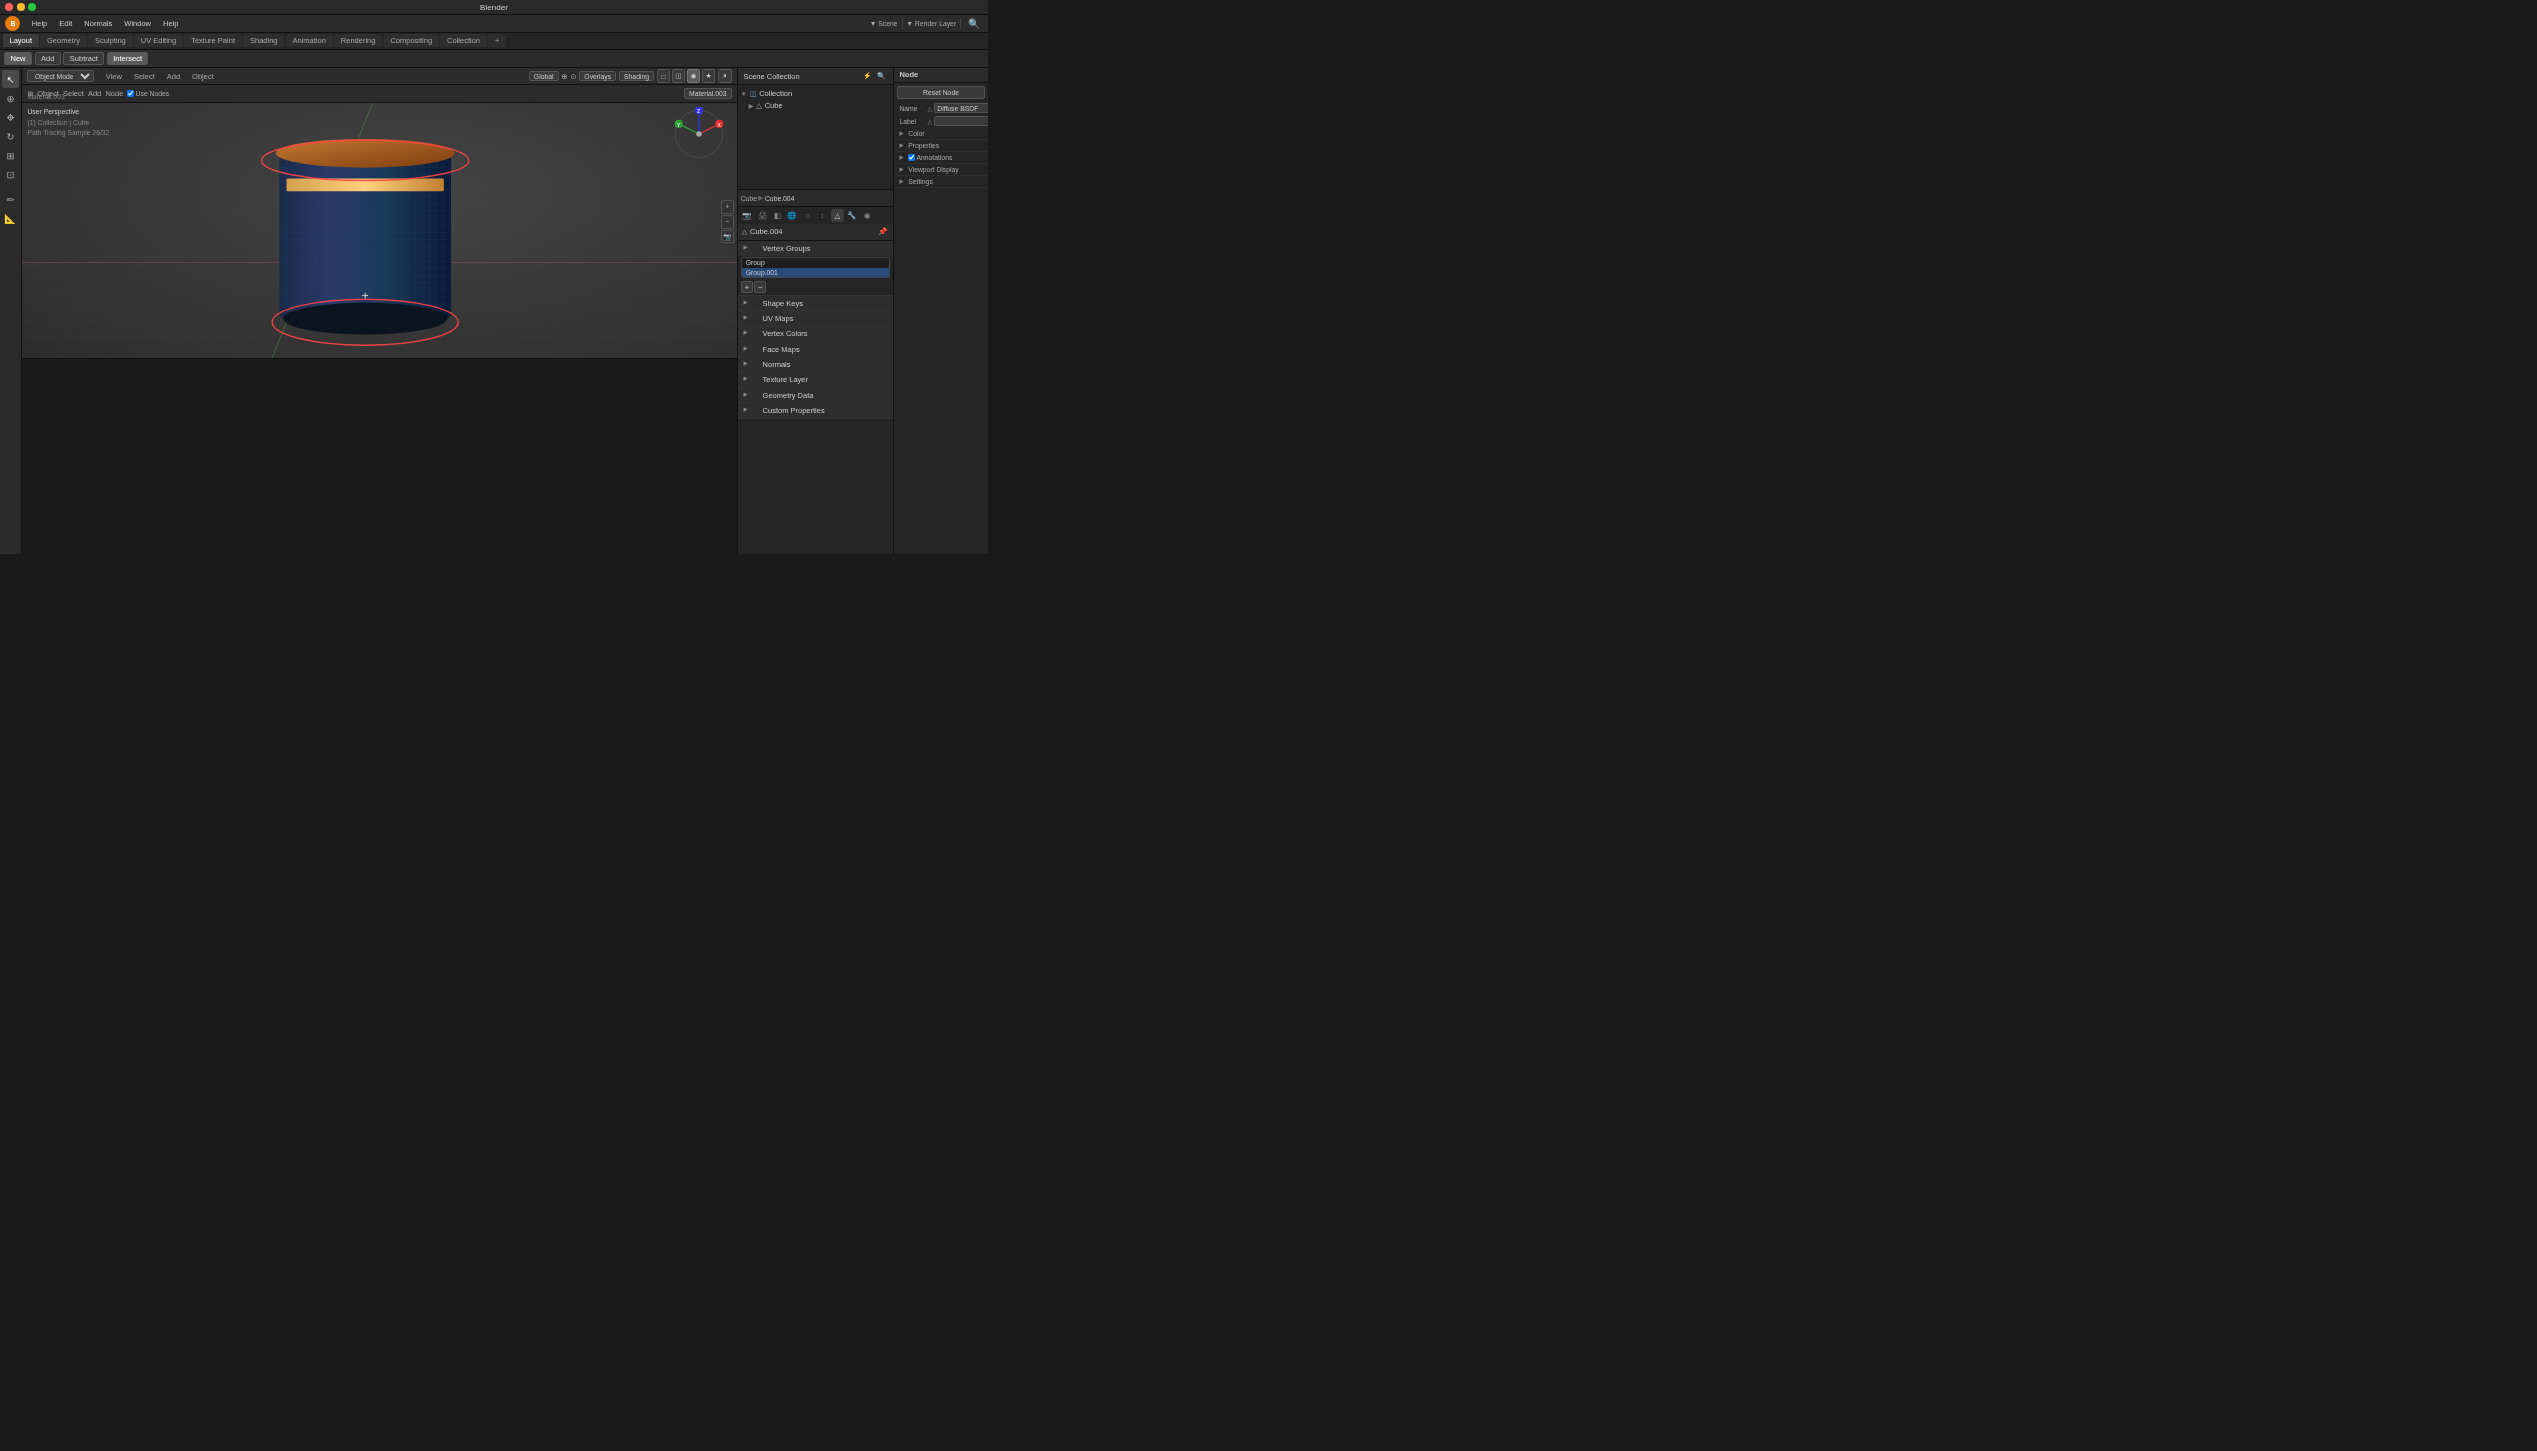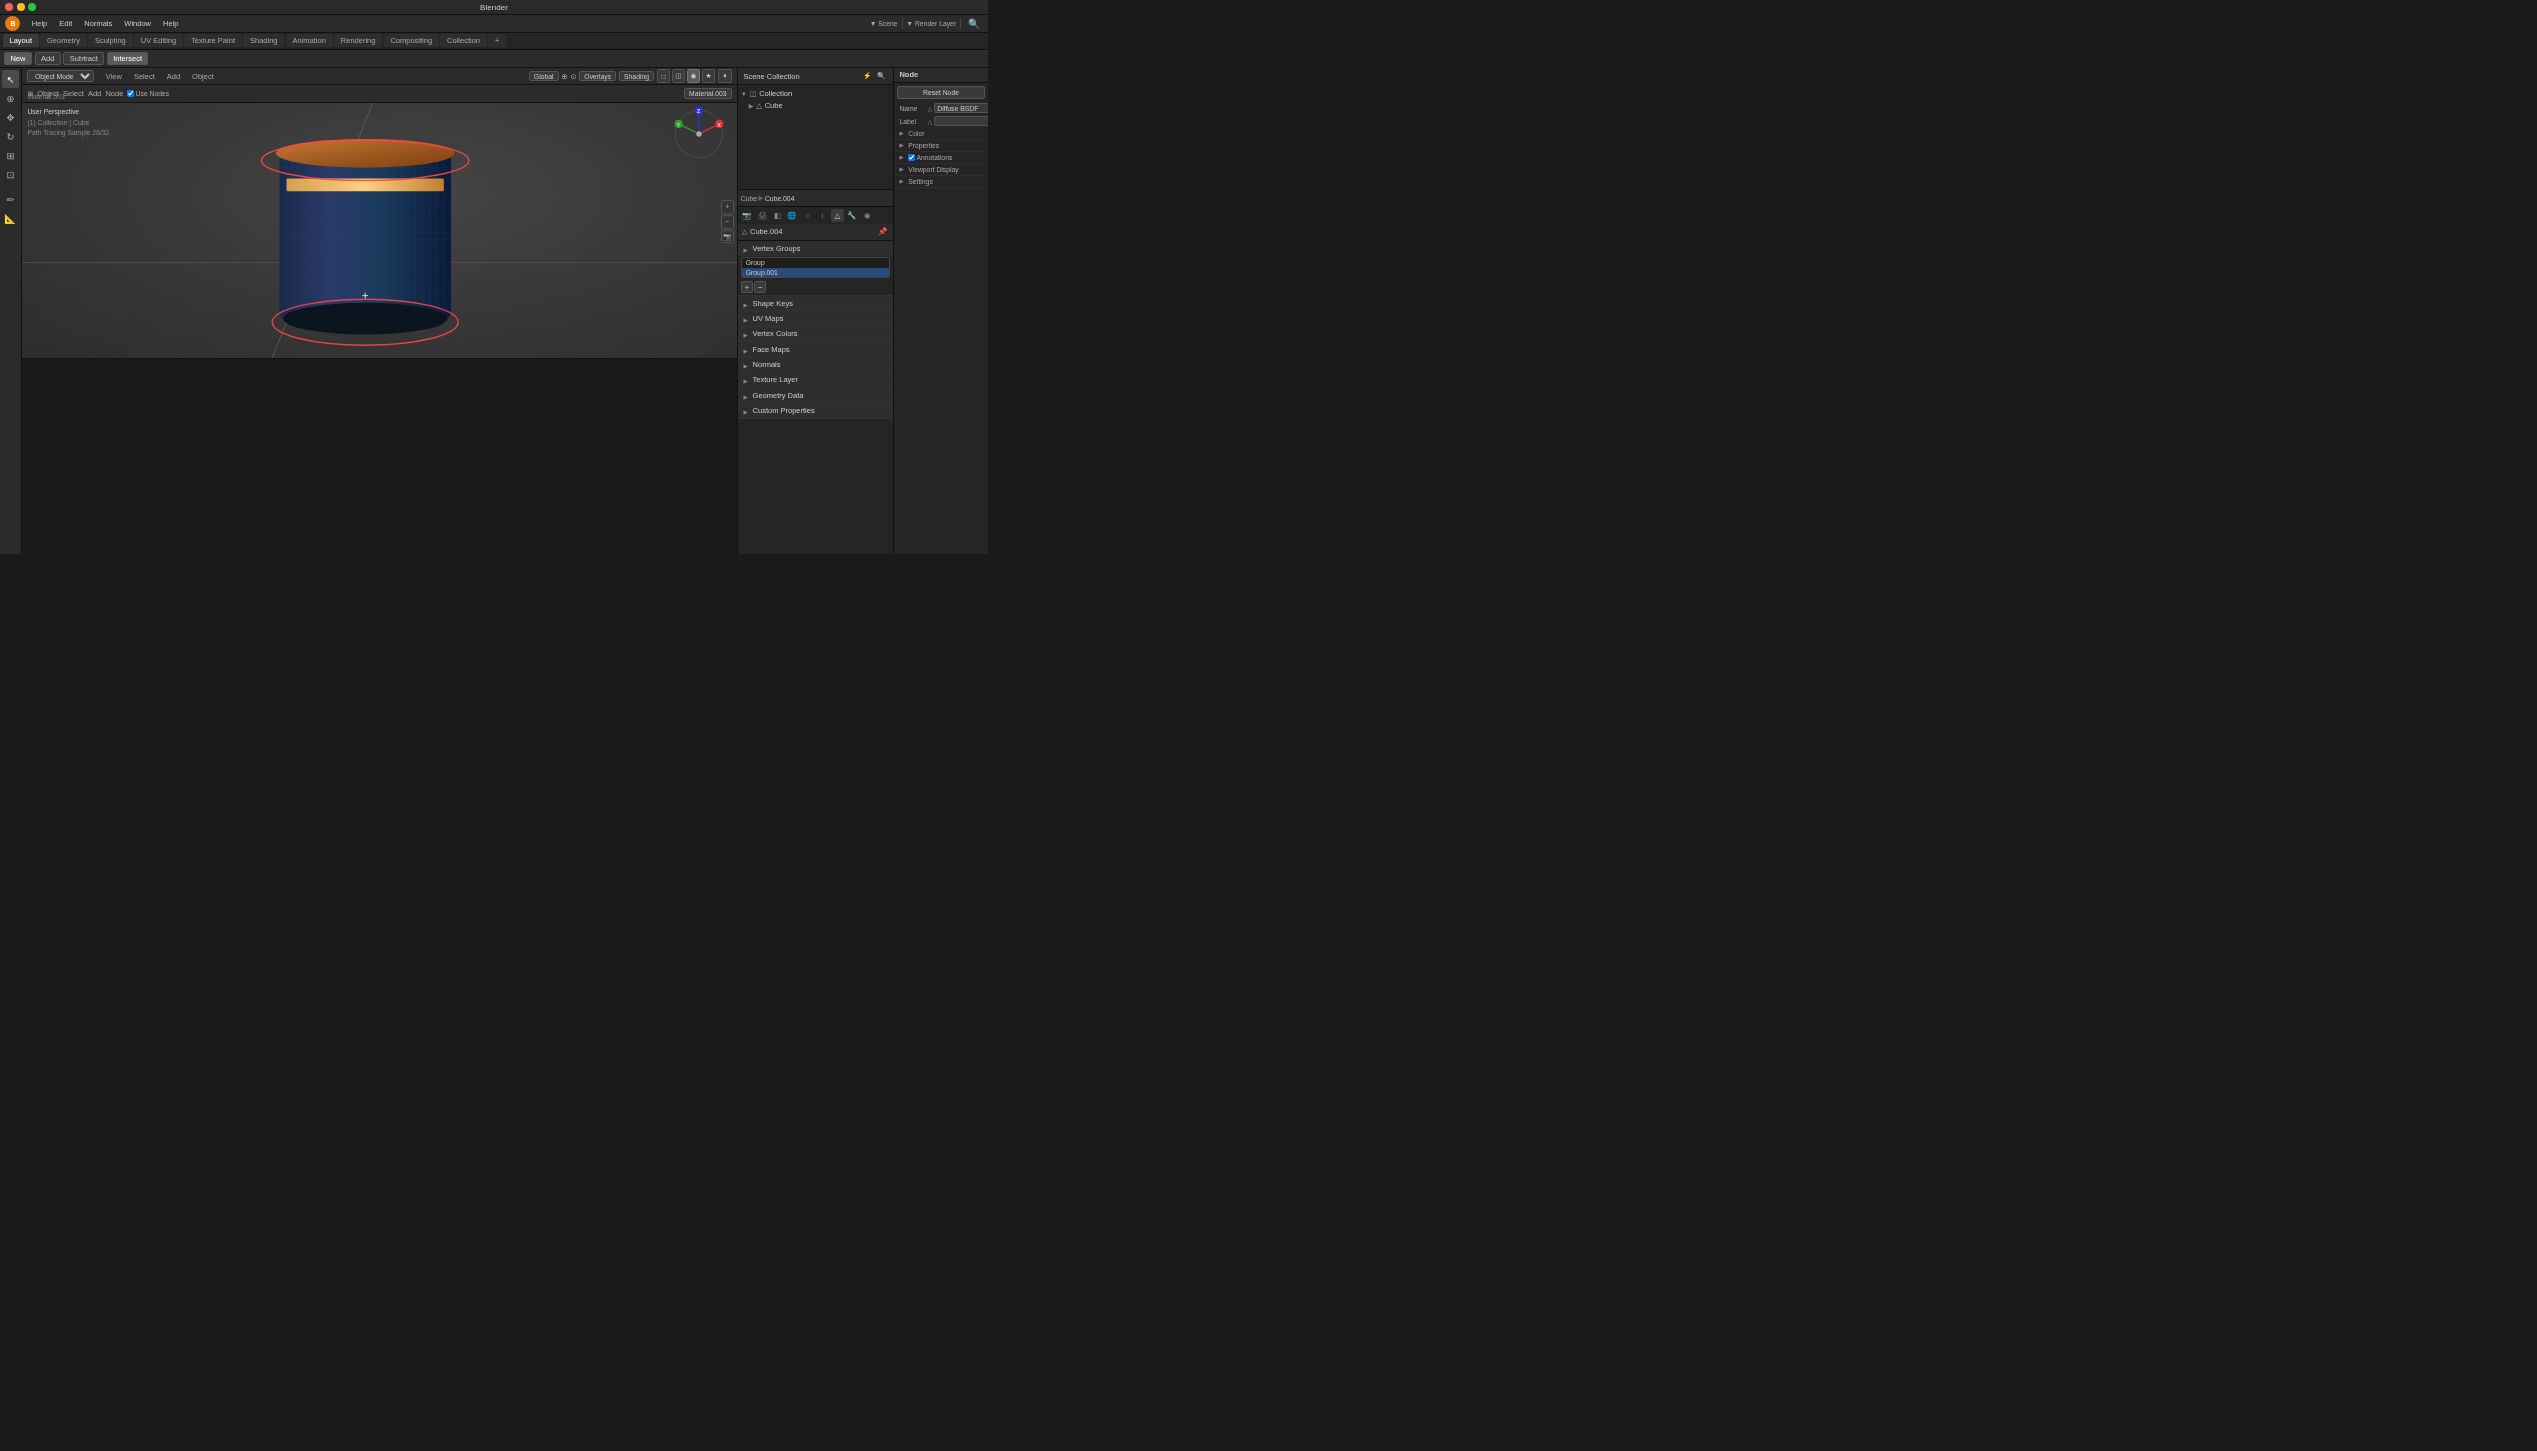--- a/index.html
+++ b/index.html
@@ -252,22 +252,22 @@
     .prop-section {
       border-bottom: 0.7px solid #333;
     }
     .prop-section-header {
       padding: 2.7px 5.4px;
       background: #2e2e2e;
       font-size: 7.5px;
       color: #ccc;
       cursor: pointer;
       display: flex;
-      align-items: flex-end;
-      gap: 3px;
+      align-items: flex-start;
+      gap: 13px;
     }
 
     
     .node-info-panel {
       width: 95px;
       background: #252525;
       border-left: 0.7px solid #111;
       font-size: 6.8px;
     }
     .nip-header {

